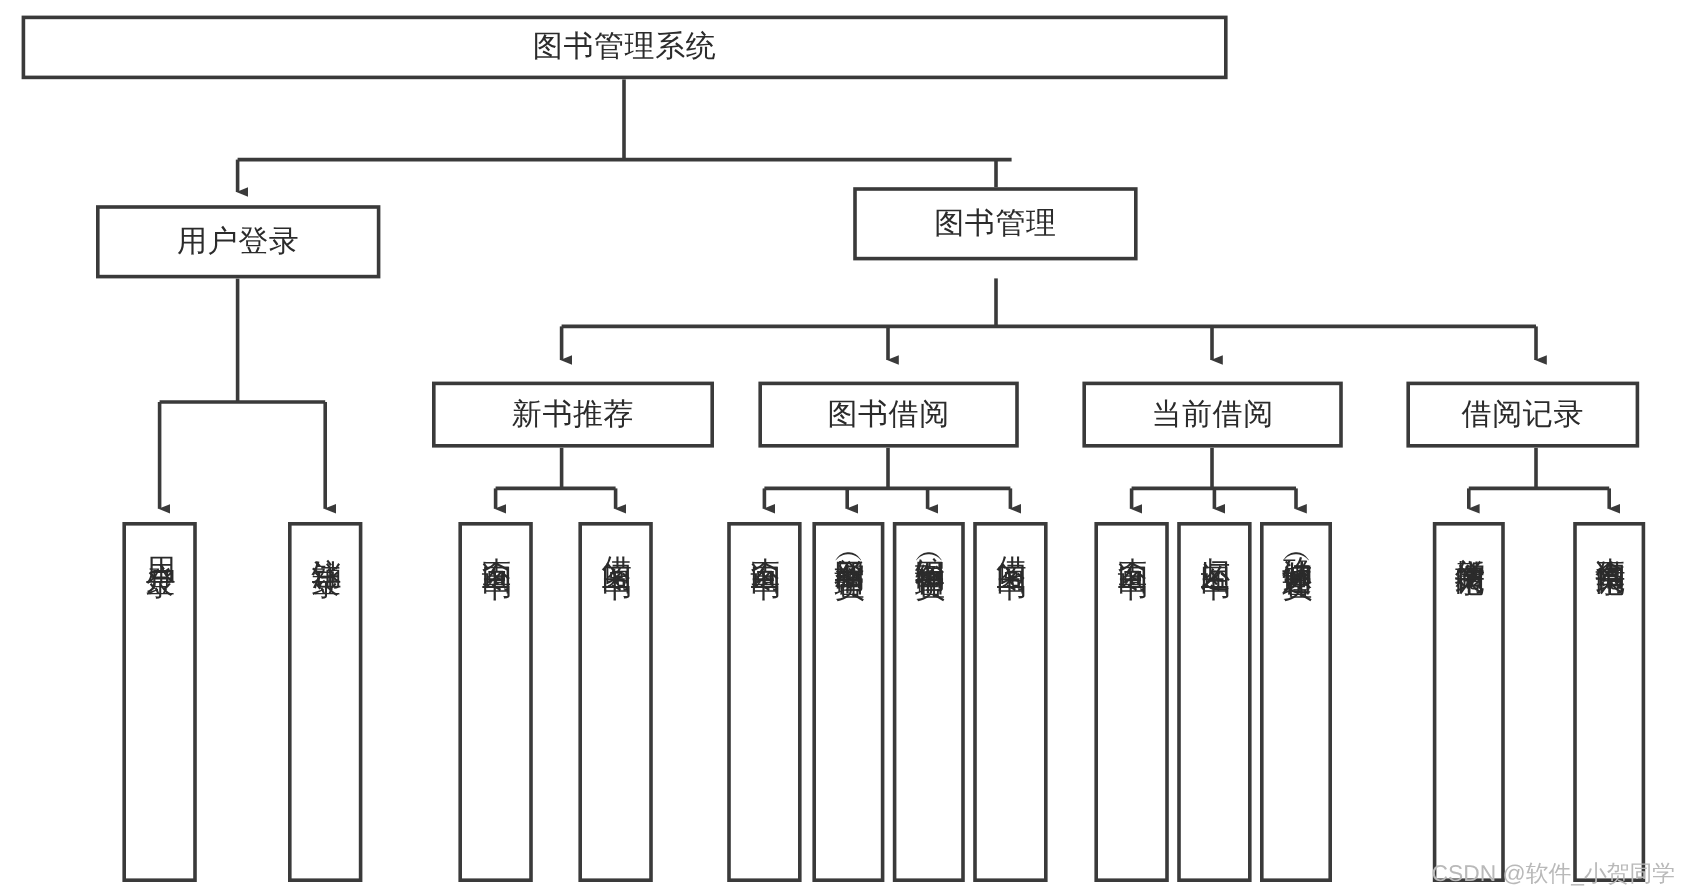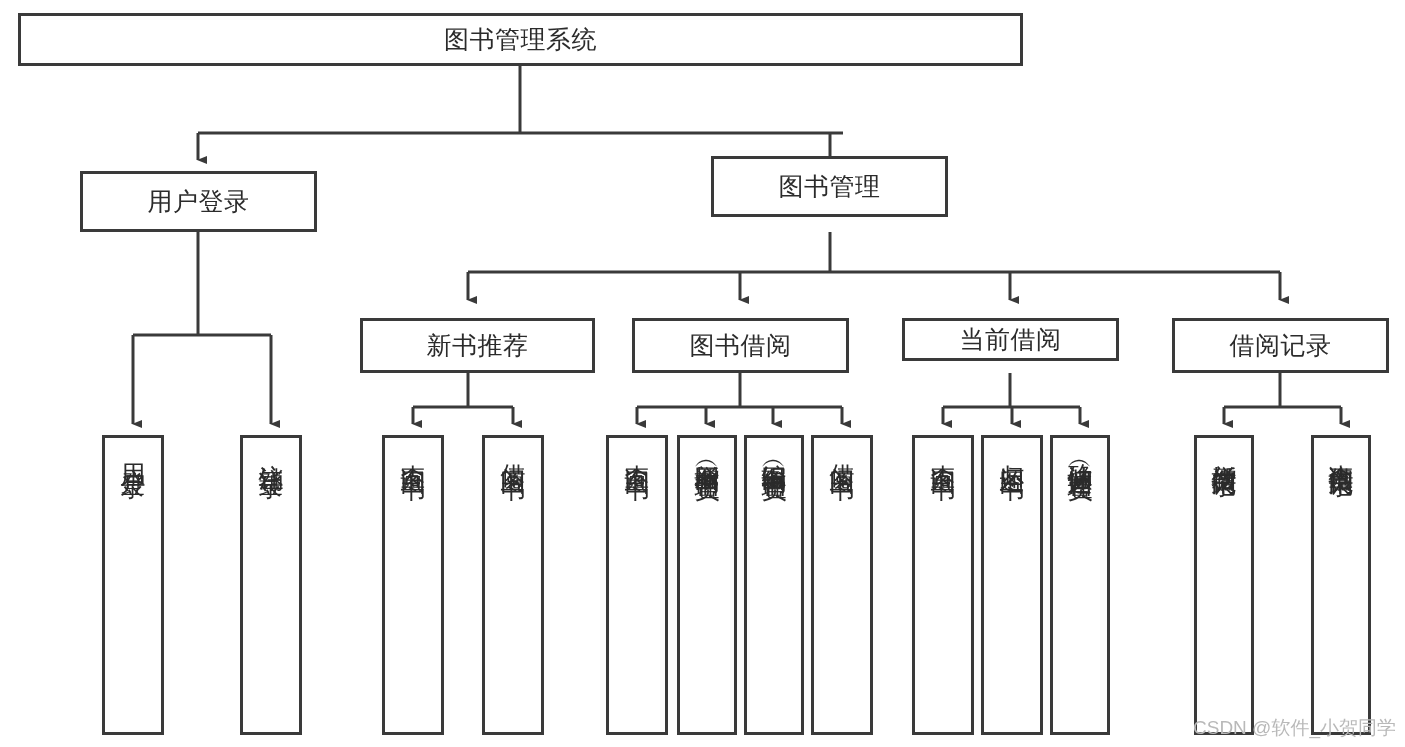--- a/index.html
+++ b/index.html
@@ -135,24 +135,24 @@
   <div class="node horiz" style="left:711px;top:156px;width:237px;height:61px;">
     <span class="label">图书管理</span>
   </div>
 
   <div class="node horiz" style="left:360px;top:318px;width:235px;height:55px;">
     <span class="label">新书推荐</span>
   </div>
   <div class="node horiz" style="left:632px;top:318px;width:217px;height:55px;">
     <span class="label">图书借阅</span>
   </div>
-  <div class="node horiz" style="left:902px;top:318px;width:217px;height:43px;">
+  <div class="node horiz" style="left:902px;top:318px;width:217px;height:55px;">
     <span class="label">当前借阅</span>
   </div>
-  <div class="node horiz" style="left:1172px;top:318px;width:217px;height:55px;">
+  <div class="node horiz" style="left:1172px;top:318px;width:194px;height:55px;">
     <span class="label">借阅记录</span>
   </div>
 
   <div class="node vert" style="left:102px;top:435px;width:62px;height:300px;">
     <span class="label">用户登录</span>
   </div>
   <div class="node vert" style="left:240px;top:435px;width:62px;height:300px;">
     <span class="label">注销登录</span>
   </div>
 

